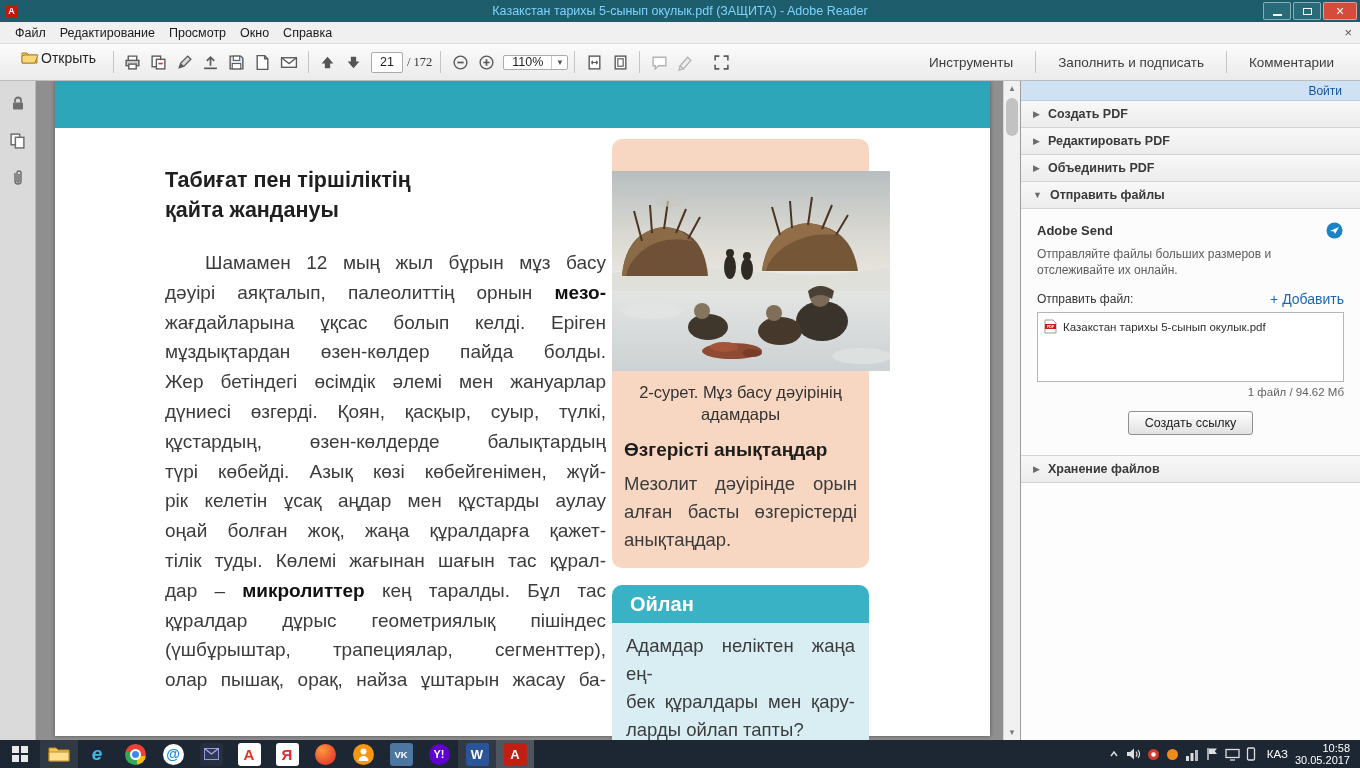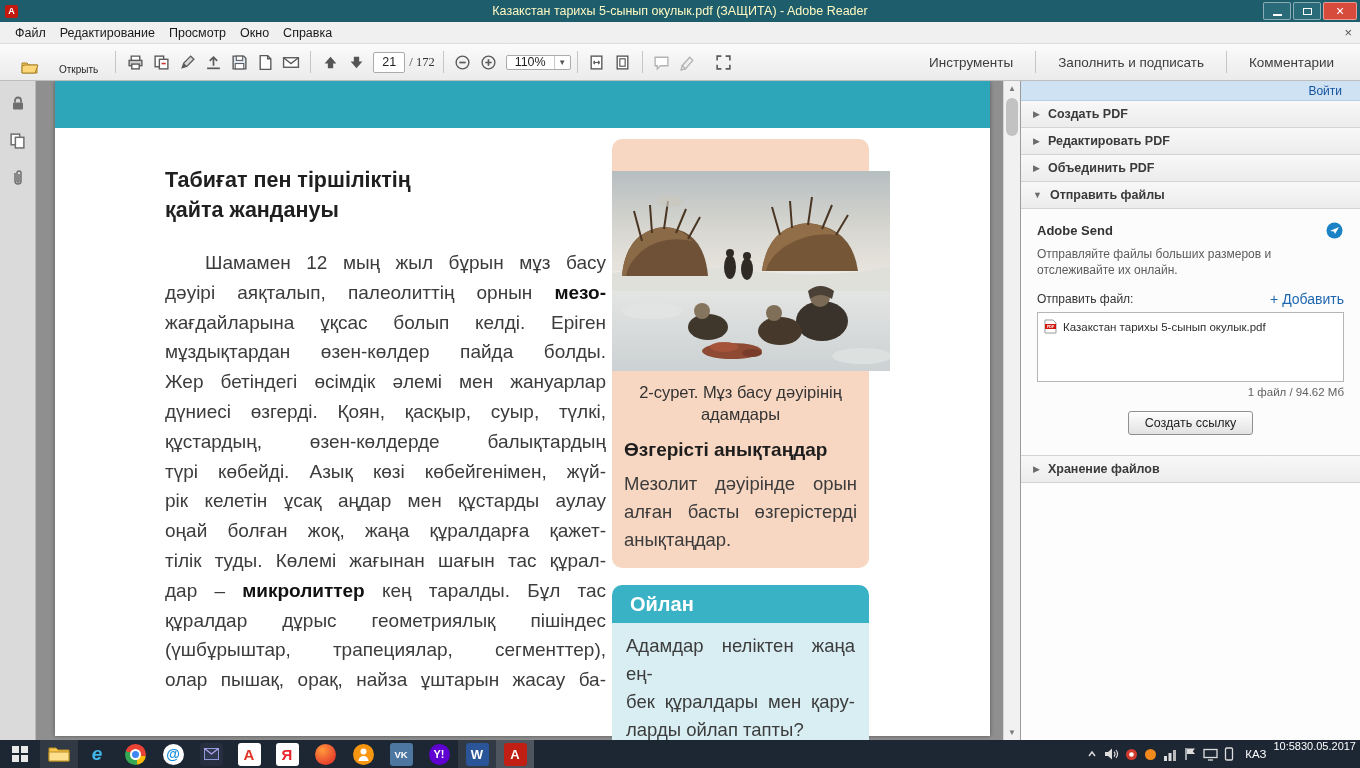--- a/index.html
+++ b/index.html
@@ -2,36 +2,36 @@
 <html><head>
 <meta charset="utf-8">
 <style>
   * { margin:0; padding:0; box-sizing:border-box; }
   html,body { width:1360px; height:768px; overflow:hidden; }
   body { font-family:"Liberation Sans","DejaVu Sans",sans-serif; position:relative; background:#8f8f8f; }
 
   
   .titlebar { position:absolute; top:0; left:0; right:0; height:22px; background:#1d5d6c; display:flex; align-items:center; }
   .app-ic-small { width:13px; height:13px; margin-left:5px; background:#c2190f; border-radius:2px; display:flex; align-items:center; justify-content:center; color:#fff; font-size:9px; font-weight:700; }
-  .title-text { position:absolute; left:0; right:0; text-align:center; color:#fef9c3; font-size:12.5px; }
+  .title-text { position:absolute; left:0; right:0; text-align:center; color:#7dd3fc; font-size:12.5px; }
   .win-buttons { position:absolute; right:3px; top:2px; display:flex; gap:2px; }
   .win-btn { width:28px; height:18px; display:flex; align-items:center; justify-content:center; border:1px solid rgba(255,255,255,.45); border-radius:2px; background:#2a6b7a; }
   .win-btn.close { background:#d64b3c; width:34px; color:#fff; font-size:14px; line-height:14px; }
   .glyph-min { width:9px; border-bottom:2px solid #fff; margin-top:7px; }
   .glyph-max { width:9px; height:7px; border:1.5px solid #fff; }
 
   
   .menubar { position:absolute; top:22px; left:0; right:0; height:22px; background:#f0f0f0; display:flex; align-items:center; padding-left:8px; border-bottom:1px solid #dcdcdc; }
   .menu-item { font-size:12.5px; color:#1a1a1a; padding:2px 7px; }
   .menu-close { position:absolute; right:8px; color:#555; font-size:13px; }
 
   
   .toolbar { position:absolute; top:44px; left:0; right:0; height:37px; background:linear-gradient(#fbfbfb,#ebebeb); border-bottom:1px solid #bdbdbd; display:flex; align-items:center; padding:0 10px; }
   .tbtn { height:27px; min-width:26px; display:flex; align-items:center; justify-content:center; border:1px solid transparent; border-radius:2px; background:transparent; padding:0 3px; }
-  .tb-open { display:flex; align-items:flex-end; gap:20px; font-size:10px; color:#262626; padding:0 10px; height:27px; border:1px solid transparent; background:transparent; }
+  .tb-open { display:flex; align-items:flex-start; gap:2px; font-size:14px; color:#262626; padding:0 10px; height:27px; border:1px solid transparent; background:transparent; }
   .sep { width:1px; height:22px; background:#c6c6c6; margin:0 6px; }
   .page-input { width:32px; height:21px; border:1px solid #ababab; border-radius:2px; text-align:center; font-size:12.5px; color:#222; background:#fff; margin:0 4px; }
   .page-total { font-size:12.5px; color:#333; margin-right:2px;font-family:Liberation Serif, serif; }
   .zoom-box { height:15px; border:1px solid #ababab; border-radius:2px; background:#fff; display:flex; align-items:center; margin-left:4px; }
   .zoom-val { font-size:12.5px; color:#222; padding:0 8px; }
   .zoom-dd { width:16px; height:100%; border-left:1px solid #c9c9c9; display:flex; align-items:center; justify-content:center; font-size:8px; color:#555; }
   .tb-right { margin-left:auto; display:flex; align-items:center; }
   .tb-text-btn { font-size:13.5px; color:#3d3d3d; padding:0 16px; height:27px; display:flex; align-items:center; }
   .ic { display:block; }
 
@@ -110,21 +110,21 @@
   .opera { width:21px; height:21px; border-radius:50%; background:radial-gradient(circle at 35% 30%, #ff9a3c, #e8432d 70%); }
   .ok-ic { width:21px; height:21px; border-radius:50%; background:#f79610; }
   .vk-ic { background:#4d76a1; color:#fff; font-size:9.5px; }
   .yahoo { width:21px; height:21px; border-radius:50%; background:#5f01d1; color:#fff; font-size:11px; }
   .word-ic { background:#2a5699; color:#fff; font-size:13px; }
   .acro-ic { background:#c11f13; color:#fff; font-size:13px; }
   .tb-spacer { flex:1; }
   .tb-tray { display:flex; align-items:center; gap:6px; padding:0 4px; }
   .tray-ic { display:flex; align-items:center; justify-content:center; }
   .lang { color:#fff; font-size:11.5px; padding:0 7px; align-self:center; }
-  .clock { color:#fff; font-size:11px; line-height:12.5px; text-align:right; display:flex; flex-direction:row; justify-content:center; padding-right:4px; }
+  .clock { color:#fff; font-size:11px; line-height:12.5px; text-align:right; display:flex; flex-direction:column; justify-content:center; padding-right:10px; }
 </style>
 </head>
 <body>
 
 <div class="titlebar">
   <div class="app-ic-small">A</div>
   <div class="title-text">Казакстан тарихы 5-сынып окулык.pdf (ЗАЩИТА) - Adobe Reader</div>
   <div class="win-buttons">
     <div class="win-btn">
         <span class="glyph-min"></span>

